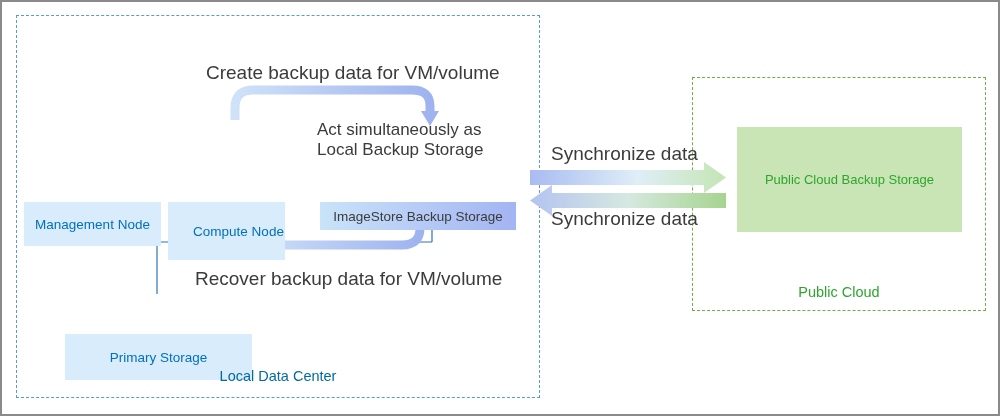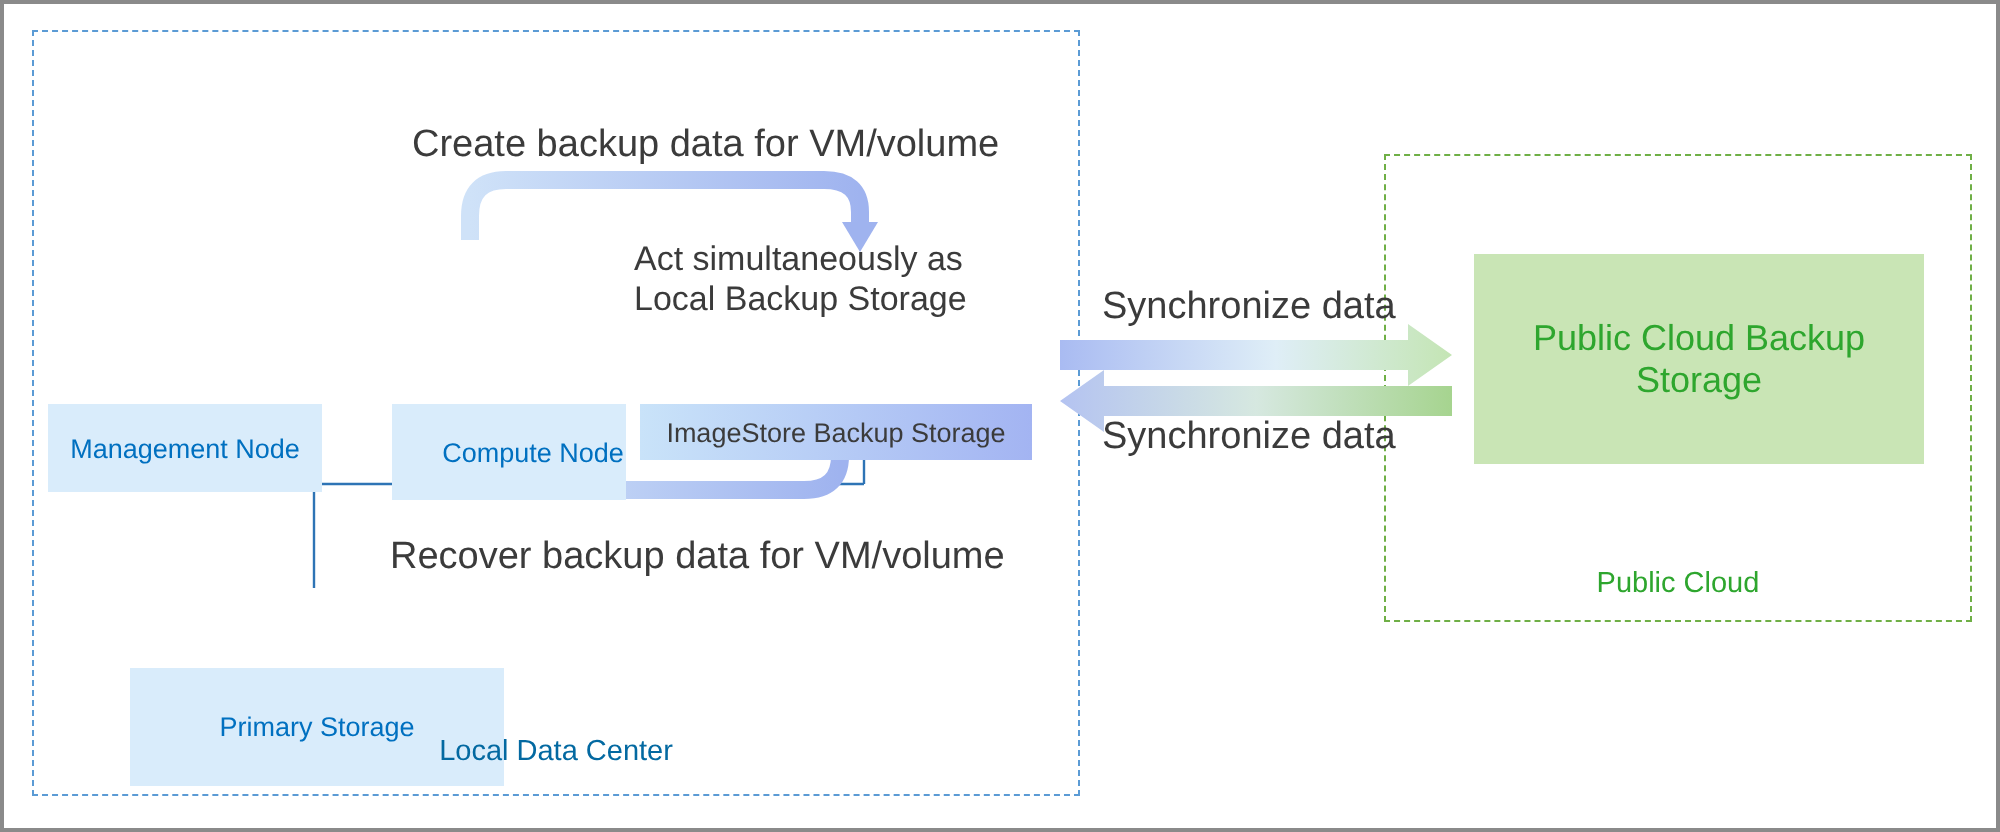--- a/index.html
+++ b/index.html
@@ -41,34 +41,34 @@
     color: #0070c0;
     font-size: 13.5px;
     display: flex;
     align-items: center;
     justify-content: center;
     text-align: center;
     z-index: 2;
     margin-top: 40px;
   }
   .node-management { left: 22px;  top: 160px; width: 137px; height: 44px; }
-  .node-compute    { left: 194px; top: 160px; width: 117px; height: 48px; padding-left: 24px; }
+  .node-compute    { left: 166px; top: 160px; width: 117px; height: 58px; padding-left: 24px; }
   .node-imagestore {
     left: 318px; top: 160px; width: 196px; height: 28px;
     background: linear-gradient(90deg, #c9e3f9 0%, #a3b4f2 100%);
     color: #3b3b3b;
   }
-  .node-primary    { left: 63px;  top: 292px; width: 187px; height: 59px; }
+  .node-primary    { left: 63px;  top: 292px; width: 187px; height: 46px; }
   .cloud-storage {
     position: absolute;
     left: 735px; top: 125px;
     width: 225px; height: 105px;
     background: #c9e5b5;
     color: #2ea62e;
-    font-size: 18px;
+    font-size: 13px;
     display: flex;
     align-items: center;
     justify-content: center;
     text-align: center;
     z-index: 2;
   }
   .annotation {
     position: absolute;
     color: #3b3b3b;
     font-size: 19px;

